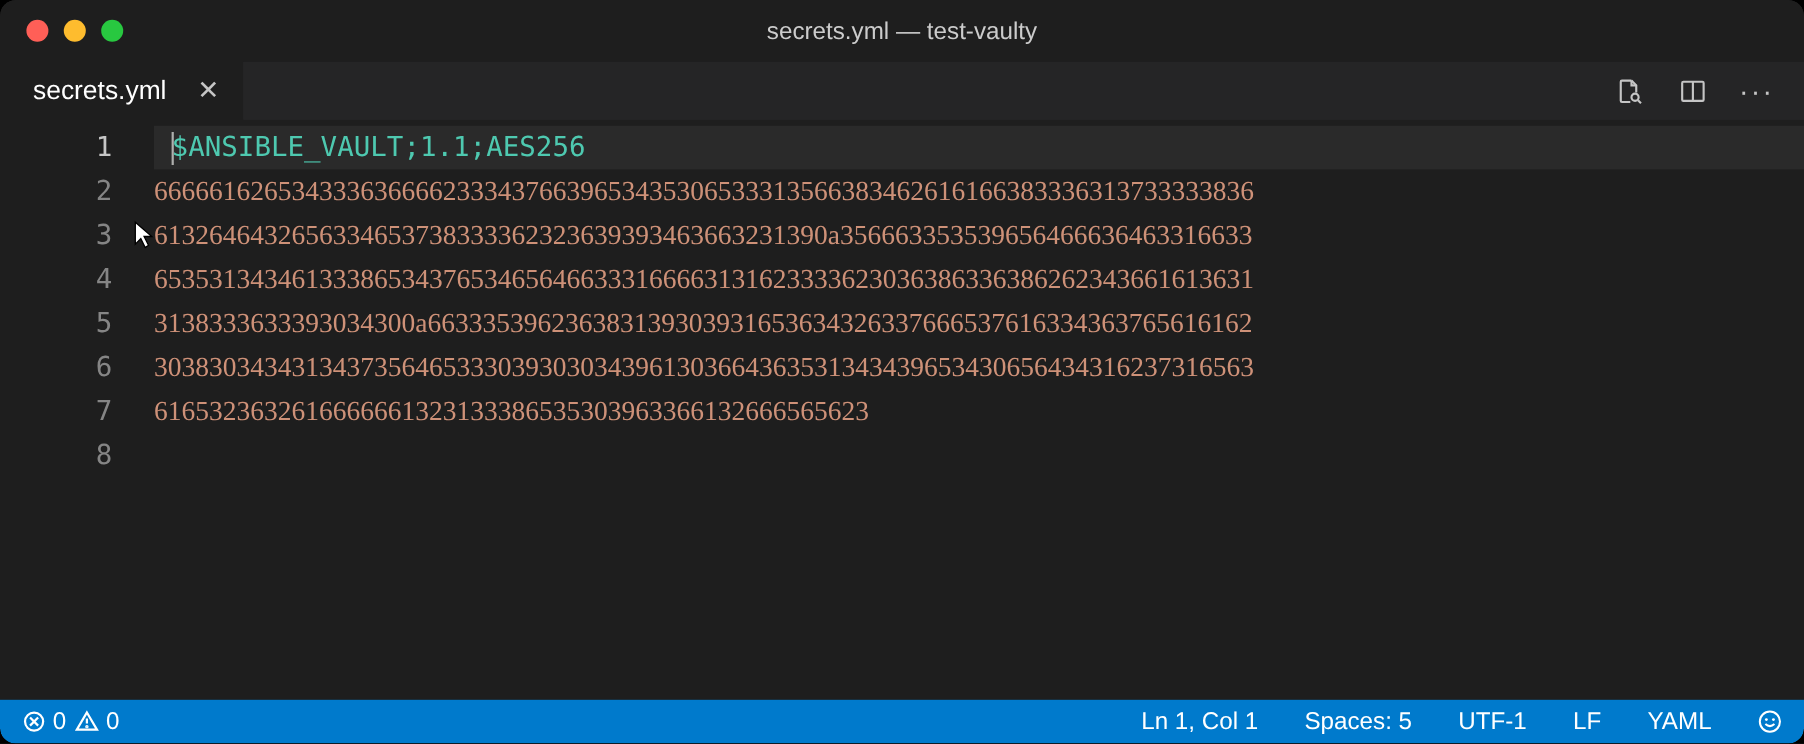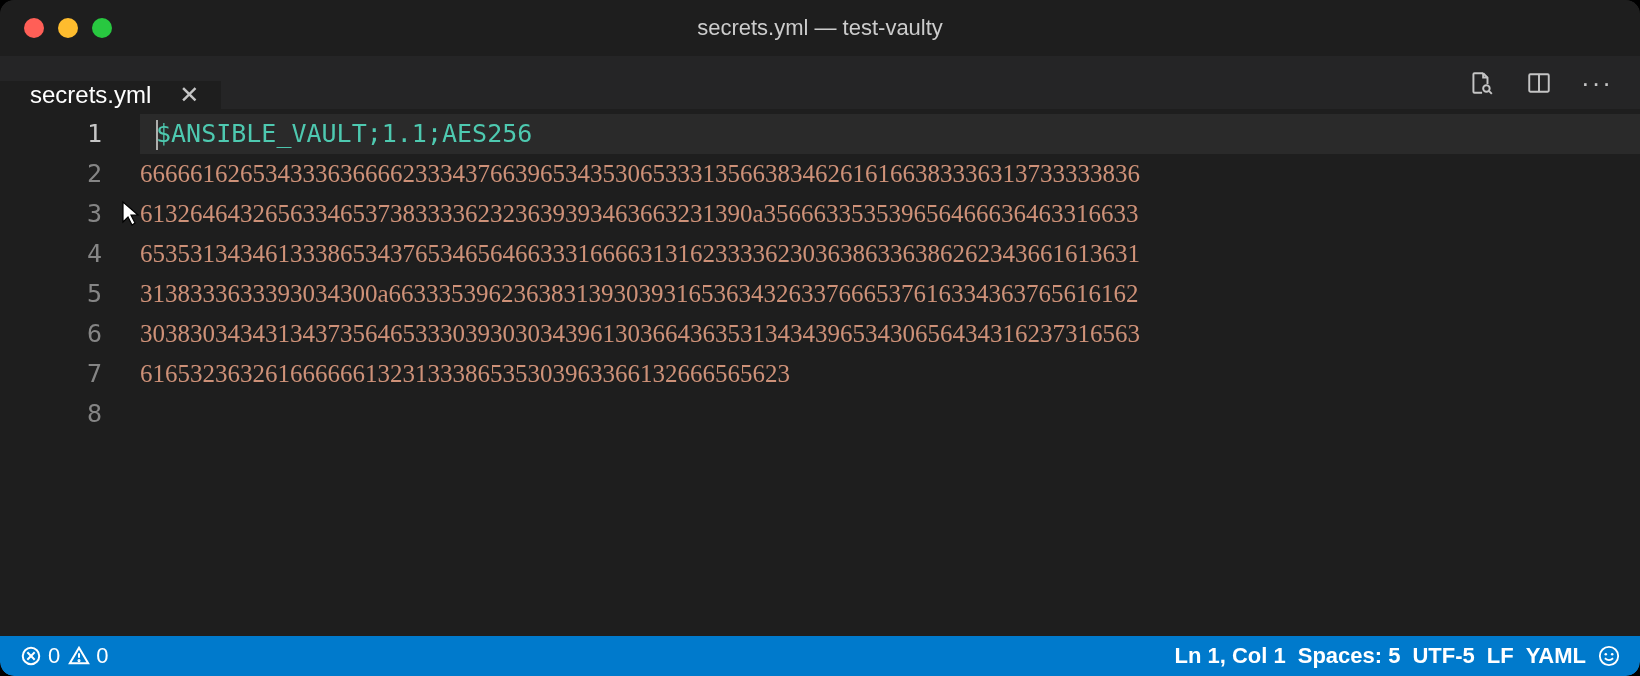--- a/index.html
+++ b/index.html
@@ -47,21 +47,21 @@
   }
   
   .tabrow {
     height: 54px;
     background: #252526;
     display: flex;
     align-items: stretch;
     justify-content: space-between;
     border-bottom: 1px solid #1e1e1e;
   }
-  .tabs { display: flex; align-items: flex-end; }
+  .tabs { display: flex; }
   .tab {
     display: flex;
     align-items: center;
     padding: 0 22px 0 30px;
     background: #1e1e1e;
     color: #ffffff;
     font-size: 24px;
     gap: 28px;
     cursor: pointer;
     position: relative;
@@ -134,21 +134,21 @@
     color: #ffffff;
     display: flex;
     align-items: center;
     justify-content: space-between;
     padding: 0 20px;
     font-size: 22px;
     border-bottom-left-radius: 14px;
     border-bottom-right-radius: 14px;
   }
   .status-left, .status-right { display: flex; align-items: center; gap: 8px; }
-  .status-right { gap: 12px; font-weight: bold; }
+  .status-right { gap: 42px; }
   .status-item { display: flex; align-items: center; gap: 6px; cursor: pointer; }
   .status-item svg { width: 22px; height: 22px; }
 </style>
 </head>
 <body>
 
 <div class="window">
 
   <div class="titlebar">
     <div class="traffic-lights">
@@ -223,21 +223,21 @@
       </div>
     </div>
     <div class="status-right">
       <div class="status-item">
           <span>Ln 1, Col 1</span>
         </div>
       <div class="status-item">
           <span>Spaces: 5</span>
         </div>
       <div class="status-item">
-          <span>UTF-5</span>
+          <span>UTF-1</span>
         </div>
       <div class="status-item">
           <span>LF</span>
         </div>
       <div class="status-item">
           <span>YAML</span>
         </div>
       <div class="status-item">
         <svg viewBox="0 0 24 24" fill="currentColor">
           <circle cx="12" cy="12" r="10" fill="none" stroke="currentColor" stroke-width="2"></circle>

